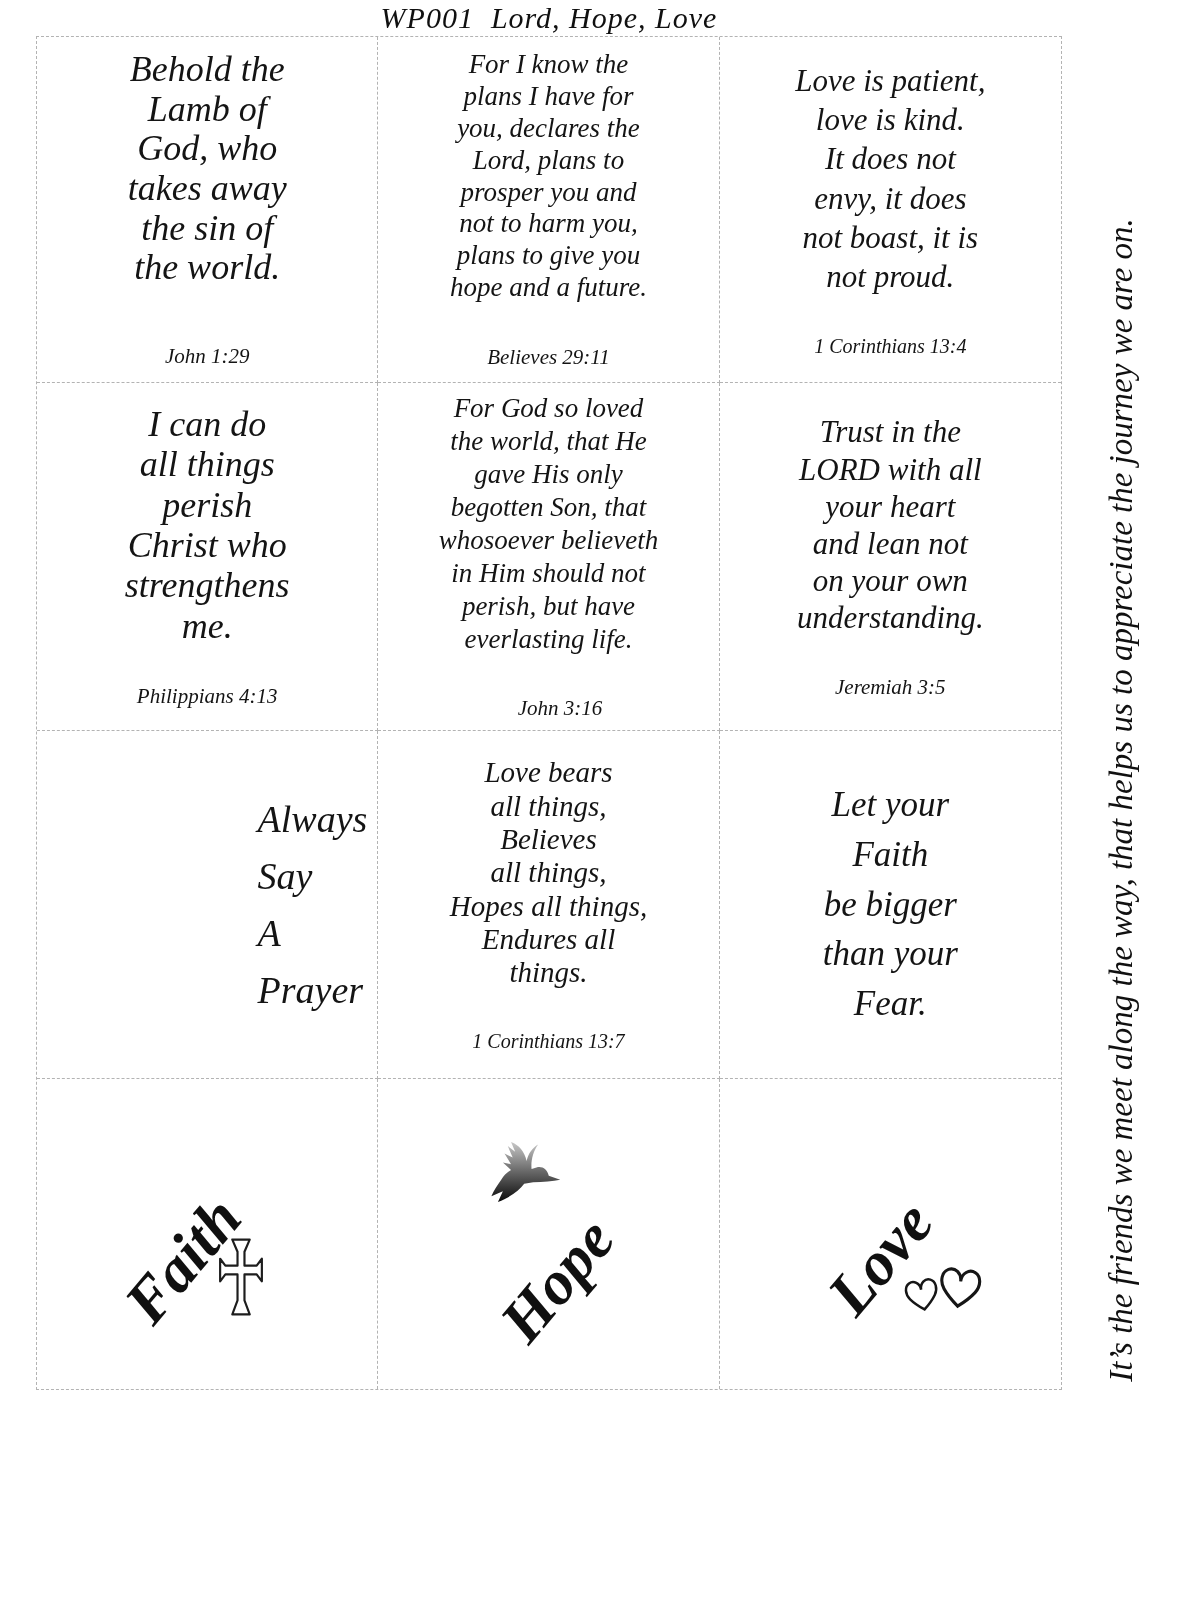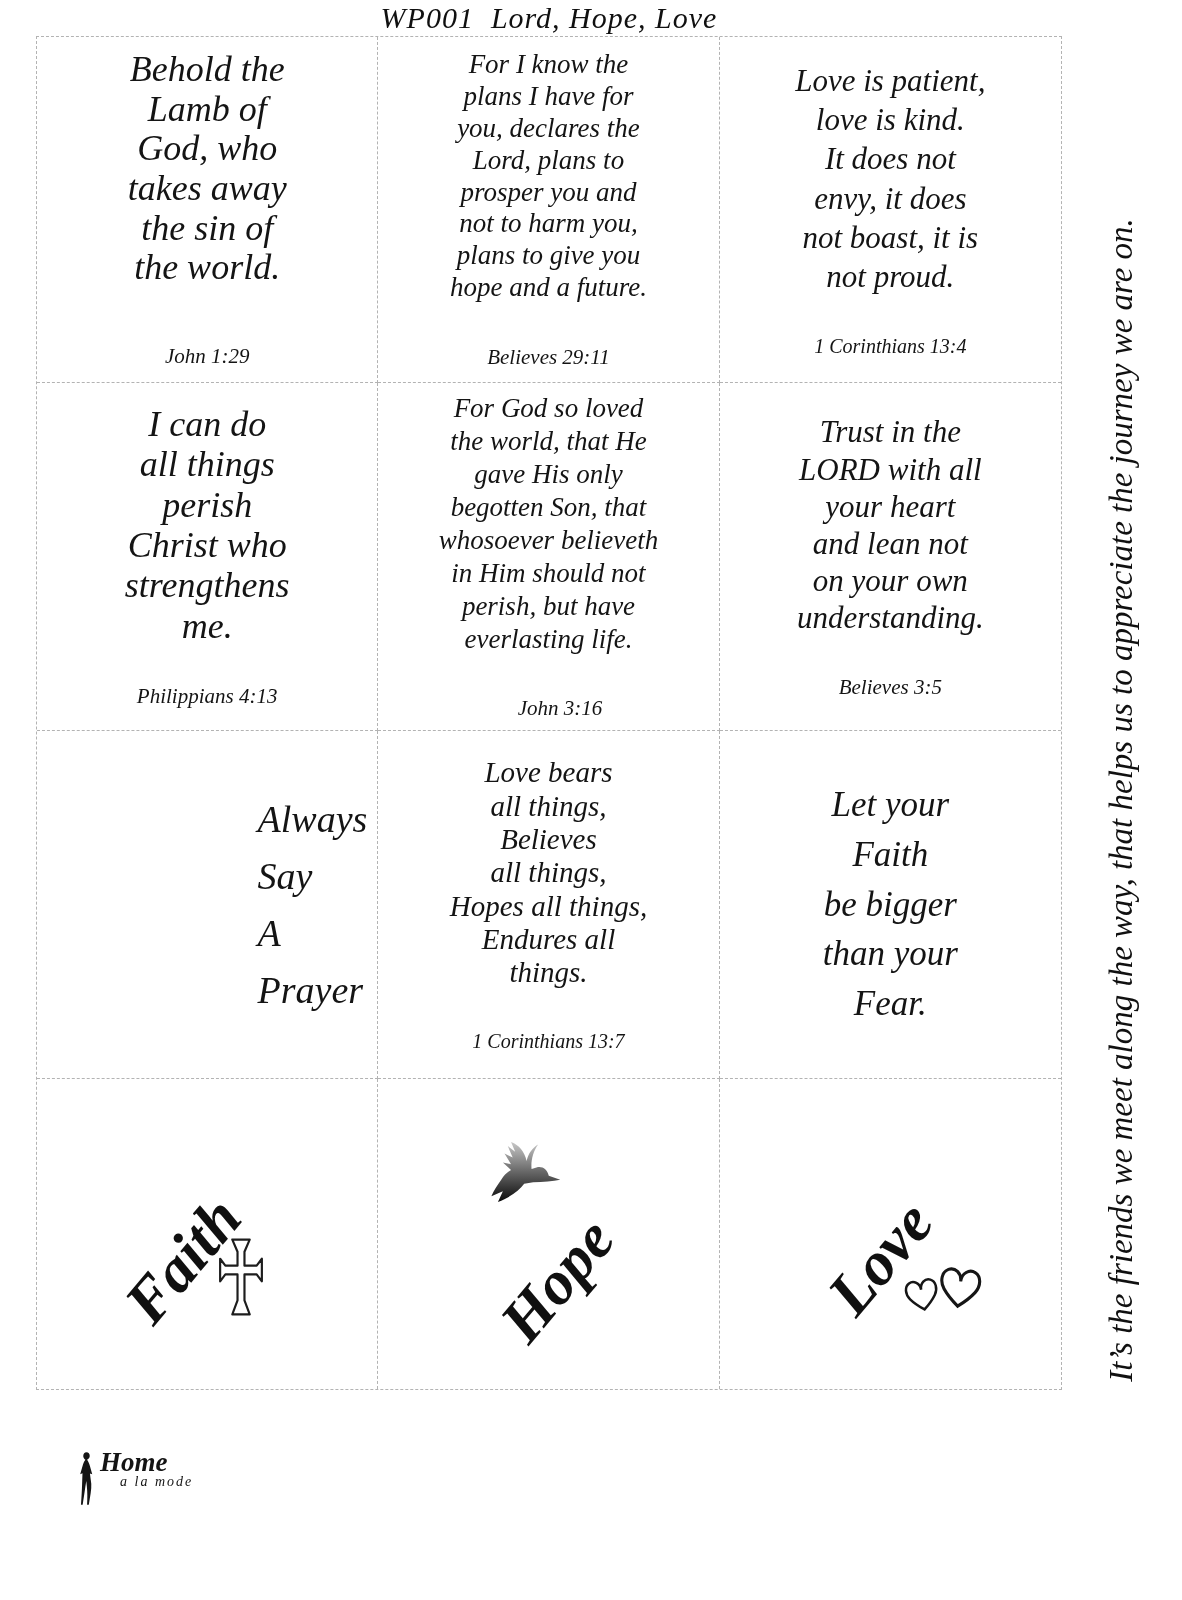--- a/index.html
+++ b/index.html
@@ -138,21 +138,21 @@
       <div class="ref">John 3:16</div>
     </div>
 
     <div class="cell c6">
       <div class="quote">Trust in the
 LORD with all
 your heart
 and lean not
 on your own
 understanding.</div>
-      <div class="ref">Believes 3:5</div>
+      <div class="ref">Jeremiah 3:5</div>
     </div>
 
     <div class="cell c7">
       <div class="quote">Always
 Say
 A
 Prayer</div>
     </div>
 
     <div class="cell c8">
@@ -202,22 +202,15 @@
           <path d="M30 32 C30 24 23 19 17 22 C11 25 10 34 15 41 C20 48 30 56 30 56 C30 56 40 48 45 41 C50 34 49 25 43 22 C37 19 30 24 30 32 Z" transform="translate(6,26) rotate(-10 30 38)"></path>
           <path d="M30 32 C30 24 23 19 17 22 C11 25 10 34 15 41 C20 48 30 56 30 56 C30 56 40 48 45 41 C50 34 49 25 43 22 C37 19 30 24 30 32 Z" transform="translate(44,8) scale(1.25) rotate(7 30 38)"></path>
         </g>
       </svg>
     </div>
 
   </div>
 
   <div class="vertical-quote">It’s the friends we meet along the way, that helps us to appreciate the journey we are on.</div>
 
-  <div class="logo">
-    <svg class="logo-figure" width="21" height="56" viewBox="0 0 22 58">
-      <path d="M11 1 C13 1 14.5 2.8 14.4 5 C14.3 6.8 13.2 8.2 11.6 8.8 C12.8 10.5 13.8 12.5 14.5 15 L17 24 L14.6 23.2 L16 34 C16.4 40 14.8 47 13.4 56 L11.6 56 C12 49 12 43 11.4 37 L10.8 31 L9.8 37 C9 43 8 49 7 56 L5.2 56 C5.8 48 6.2 41 6.4 34 L6.8 23 L4.4 24 L7.4 13.5 C8 11.5 8.8 10 9.8 8.8 C8.4 8 7.6 6.6 7.6 5 C7.6 2.8 9 1 11 1 Z" fill="#151515"></path>
-    </svg>
-    <span class="logo-main">Home</span>
-    <span class="logo-sub">a la mode</span>
-  </div>
 
 
 </div>
 
 </body></html>

